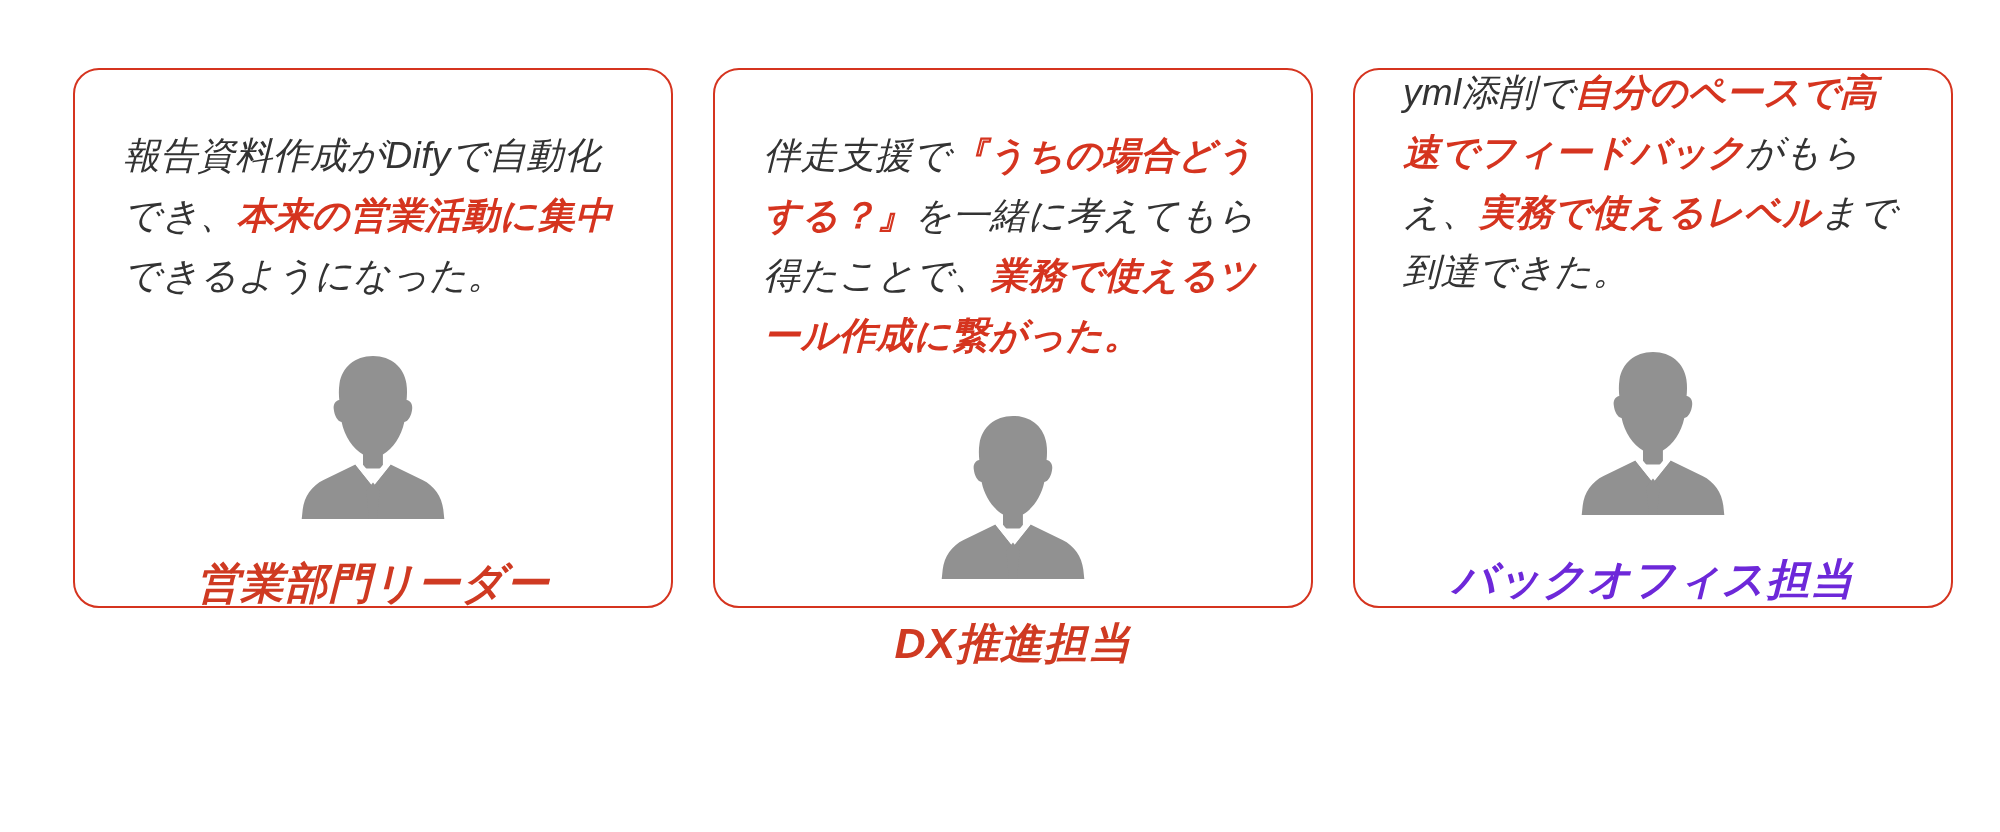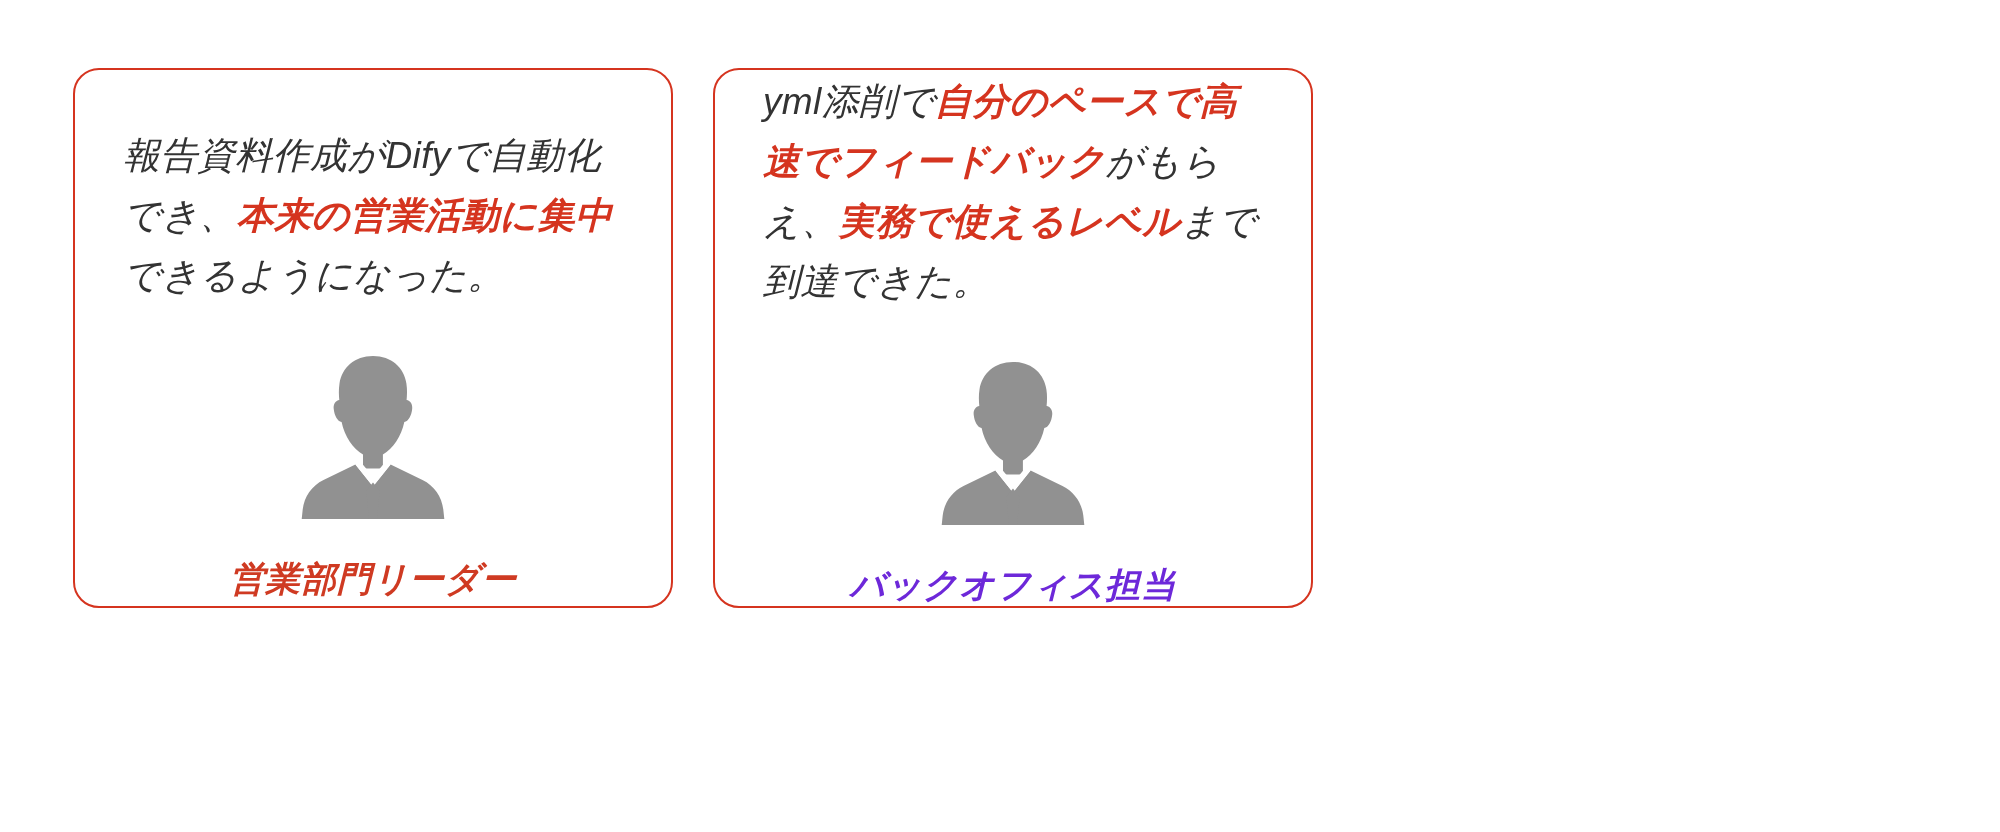--- a/index.html
+++ b/index.html
@@ -70,21 +70,21 @@
   }
 
   .avatar-svg {
     width: 160px;
     height: 172px;
     display: block;
   }
 
   .role-label {
     margin-top: 34px;
-    font-size: 35px;
+    font-size: 43px;
     font-weight: 700;
     color: #cf3a22;
     letter-spacing: 0.02em;
     text-align: center;
     line-height: 1.2;
   }
 </style>
 </head>
 <body>
 
@@ -102,20 +102,38 @@
           <path d="M62.4 112.5 80 134.5l17.6-22 -5.2-2.5L80 124.5 67.6 110z"></path>
         </g>
         <g fill="#919191">
           <path d="M80 130.5l-6.6 8.1 2.6 28.4h8l2.6-28.4z"></path>
         </g>
       </svg>
     </div>
     <div class="role-label" style="color: rgb(207, 58, 34);">営業部門リーダー</div>
   </div>
 
+  <div class="testimonial-card" style="border-color: rgb(213, 52, 31);">
+    <p class="quote-text" style="color: rgb(51, 51, 51);"><span>伴走支援で</span><span class="hl" style="color: rgb(213, 52, 31);">『うちの場合どうする？』</span><span>を一緒に考えてもら得たことで、</span><span class="hl" style="color: rgb(213, 52, 31);">業務で使えるツール作成に繋がった。</span></p>
+    <div class="avatar-wrap">
+      <svg class="avatar-svg" viewBox="0 0 160 172" aria-hidden="true">
+        <g fill="#919191">
+          <path d="M80 4c-18.5 0-31 11.5-33.5 27.5-1 6.4-0.6 12-0.2 16.6-3.6 0.6-6.1 4-5.6 8.6 0.7 6.9 3.8 12.6 7.9 13.3 2.9 14.4 11.4 26.6 21.4 32.6v13.8h19.9V102.6c10-6 18.5-18.2 21.4-32.6 4.1-0.7 7.2-6.4 7.9-13.3 0.5-4.6-2-8-5.6-8.6 0.4-4.6 0.8-10.2-0.2-16.6C111 15.5 98.5 4 80 4z"></path>
+          <path d="M62.4 112.5 30.5 128c-11.6 5.6-19.4 16.8-20.8 29.6l-1 9.4h142.6l-1-9.4c-1.4-12.8-9.2-24-20.8-29.6l-31.9-15.5-17.6 22z"></path>
+        </g>
+        <g fill="#ffffff">
+          <path d="M62.4 112.5 80 134.5l17.6-22 -5.2-2.5L80 124.5 67.6 110z"></path>
+        </g>
+        <g fill="#919191">
+          <path d="M80 130.5l-6.6 8.1 2.6 28.4h8l2.6-28.4z"></path>
+        </g>
+      </svg>
+    </div>
+    <div class="role-label" style="color: rgb(207, 58, 34);">DX推進担当</div>
+  </div>
 
   <div class="testimonial-card" style="border-color: rgb(213, 52, 31); justify-content: flex-end;">
     <p class="quote-text" style="color: rgb(51, 51, 51);"><span>yml添削で</span><span class="hl" style="color: rgb(213, 52, 31);">自分のペースで高速でフィードバック</span><span>がもらえ、</span><span class="hl" style="color: rgb(213, 52, 31);">実務で使えるレベル</span><span>まで到達できた。</span></p>
     <div class="avatar-wrap">
       <svg class="avatar-svg" viewBox="0 0 160 172" aria-hidden="true">
         <g fill="#919191">
           <path d="M80 4c-18.5 0-31 11.5-33.5 27.5-1 6.4-0.6 12-0.2 16.6-3.6 0.6-6.1 4-5.6 8.6 0.7 6.9 3.8 12.6 7.9 13.3 2.9 14.4 11.4 26.6 21.4 32.6v13.8h19.9V102.6c10-6 18.5-18.2 21.4-32.6 4.1-0.7 7.2-6.4 7.9-13.3 0.5-4.6-2-8-5.6-8.6 0.4-4.6 0.8-10.2-0.2-16.6C111 15.5 98.5 4 80 4z"></path>
           <path d="M62.4 112.5 30.5 128c-11.6 5.6-19.4 16.8-20.8 29.6l-1 9.4h142.6l-1-9.4c-1.4-12.8-9.2-24-20.8-29.6l-31.9-15.5-17.6 22z"></path>
         </g>
         <g fill="#ffffff">

